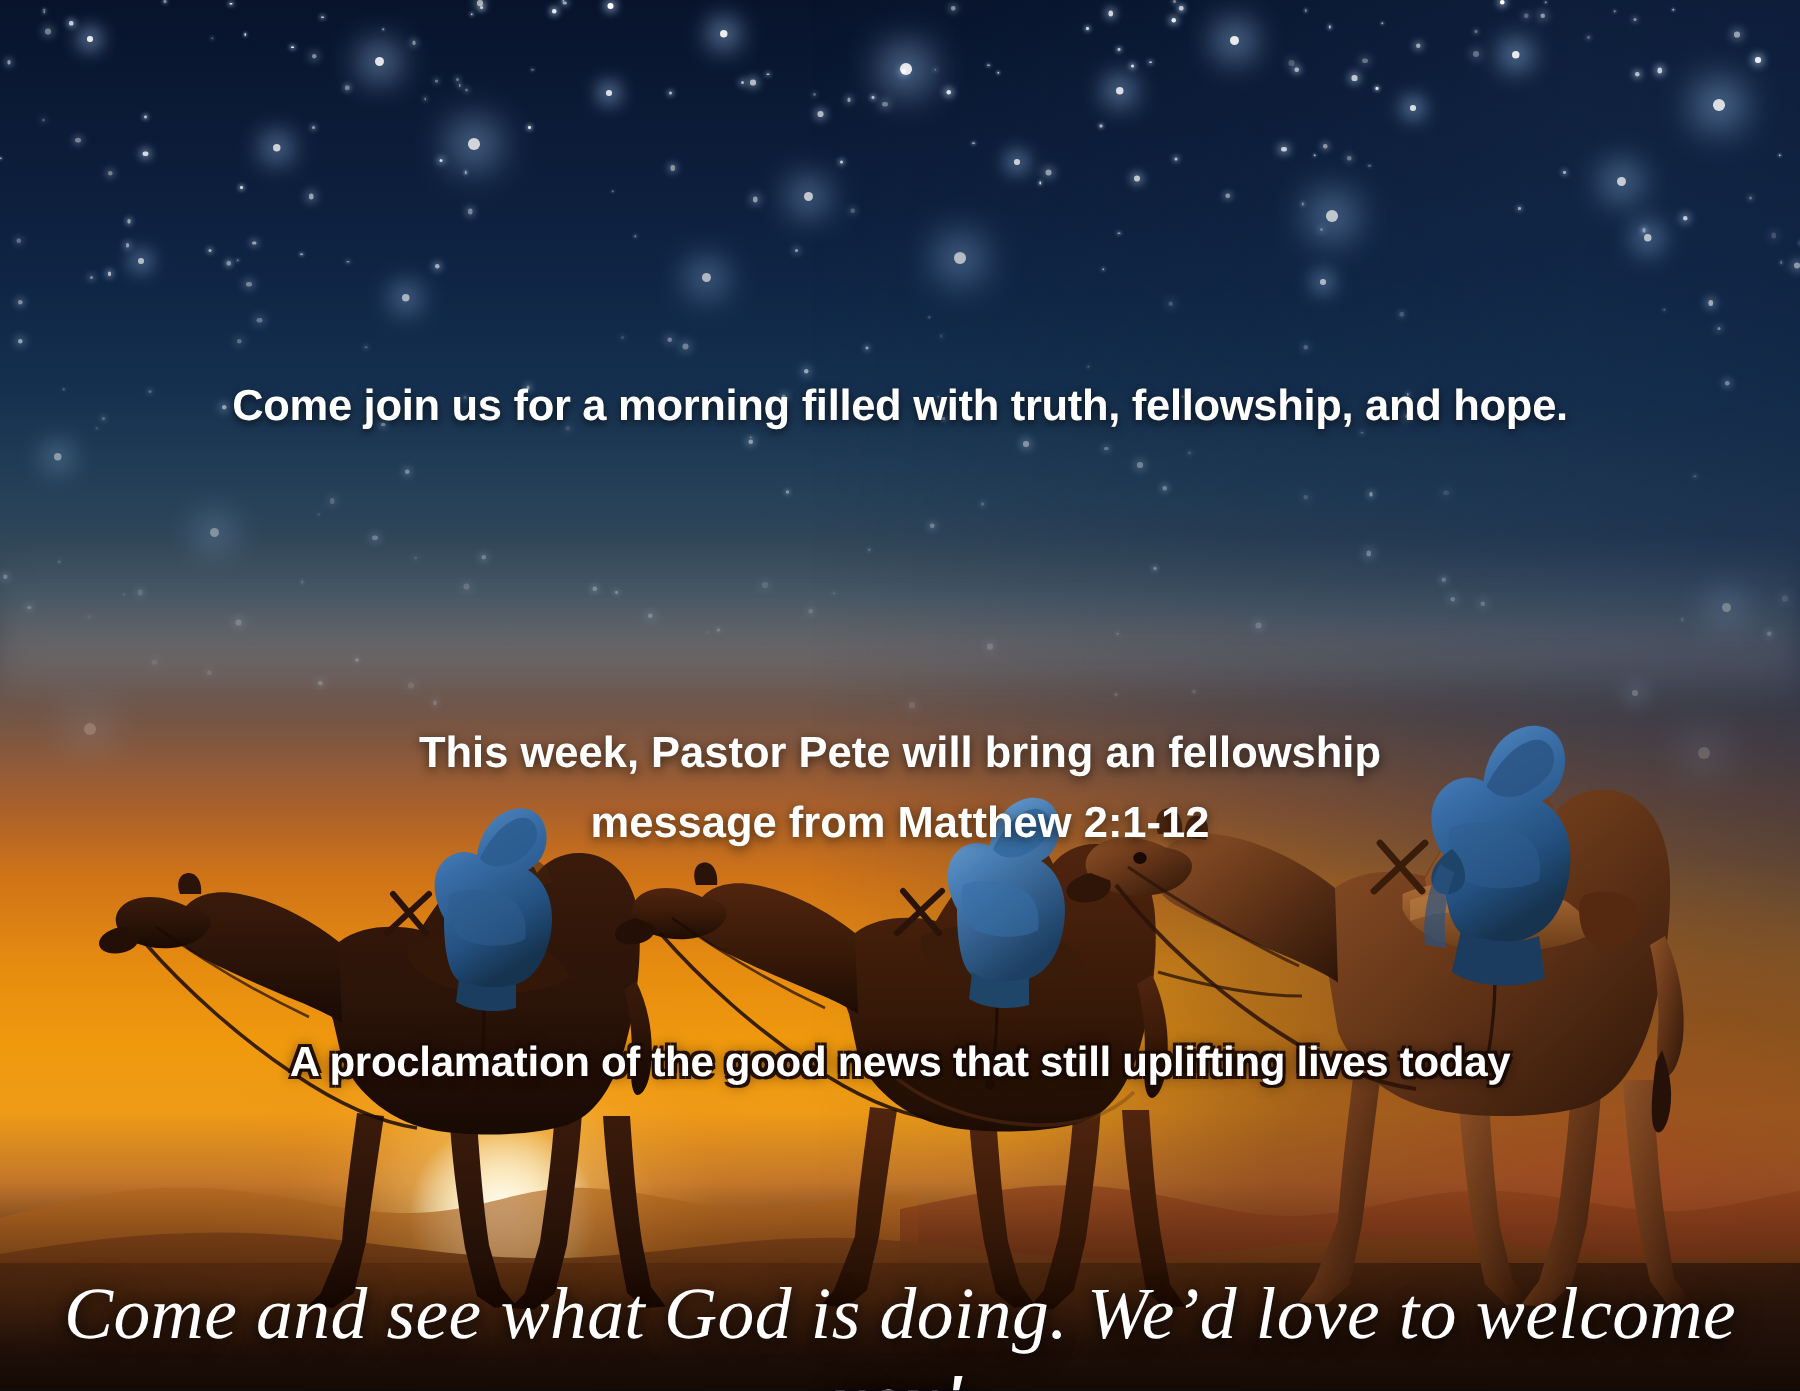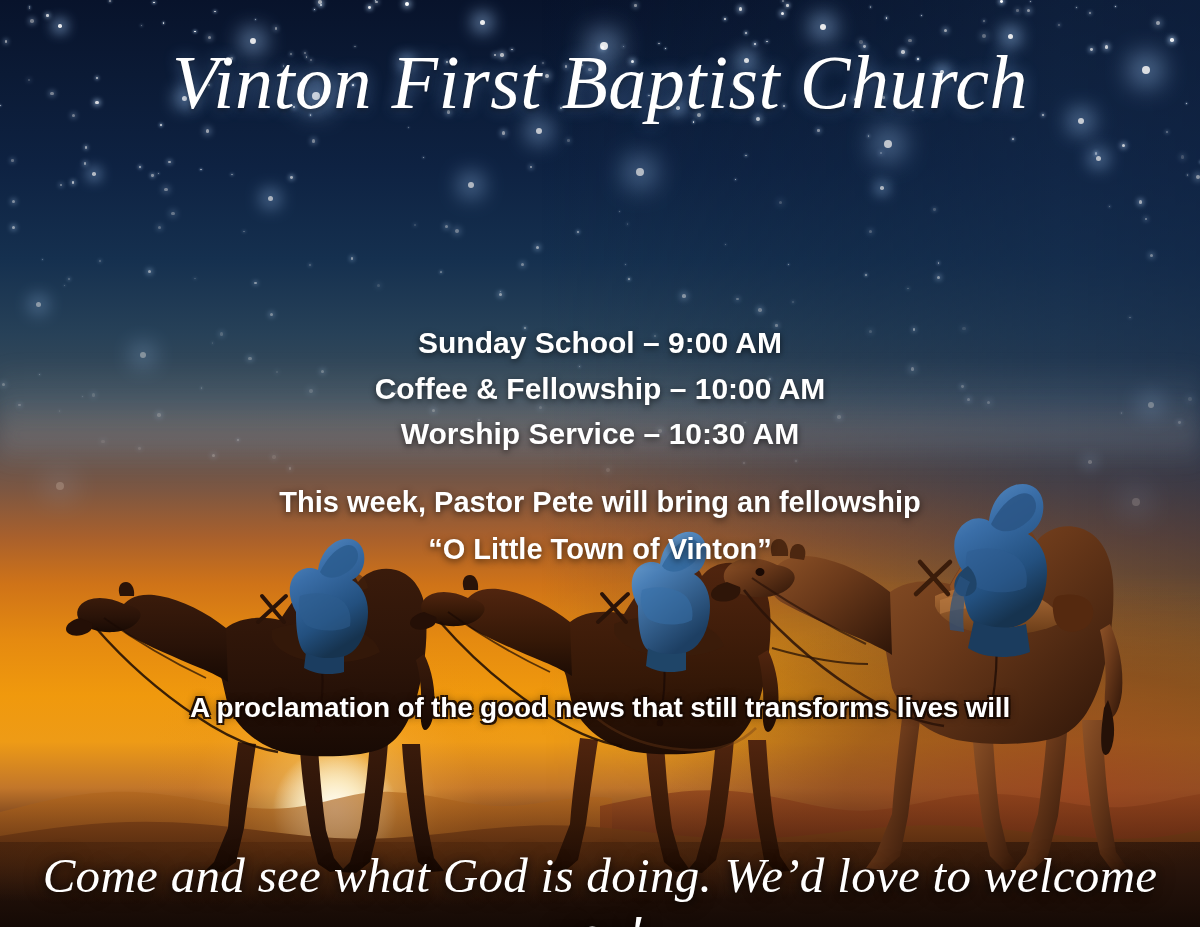--- a/index.html
+++ b/index.html
@@ -728,33 +728,28 @@
         <path d="M968,566 C958,572 952,582 955,590 C958,598 968,598 974,592 C979,587 977,574 968,566 Z" fill="#1f4469"></path>
 
         <path d="M974,620 C986,628 1010,630 1026,624 L1030,652 C1010,660 982,658 968,648 Z" fill="#1b3c5e"></path>
         <path d="M960,576 C952,592 948,612 950,630 L964,632 C962,614 964,594 970,582 Z" fill="#2a5280" opacity=".7"></path>
       </g>
     </g>
   </svg>
 
   <div id="text-layer">
 
-    <div class="tx" id="church-title">Vinton First Baptist Church</div>
-
-
-
-    <div class="tx" id="schedule">
-      <span class="sline">Sunday School – 9:00 AM</span>
-      <span class="sline">Coffee &amp; Fellowship – 10:00 AM</span>
-      <span class="sline">Worship Service – 10:30 AM</span>
-    </div>
+
+
+    <div class="tx" id="invite">Come join us for a morning filled with truth, fellowship, and hope.</div>
+
 
     <div class="tx" id="message">
       <span class="mline">This week, Pastor Pete will bring an fellowship</span>
-      <span class="mline">“O Little Town of Vinton”</span>
+      <span class="mline">message from Matthew 2:1-12</span>
     </div>
 
-    <div class="tx" id="proclaim">A proclamation of the good news that still transforms lives will</div>
+    <div class="tx" id="proclaim">A proclamation of the good news that still uplifting lives today</div>
 
     <div class="tx" id="closing">Come and see what God is doing. We’d love to welcome you!</div>
   </div>
 
 </div>
 
 </body></html>

